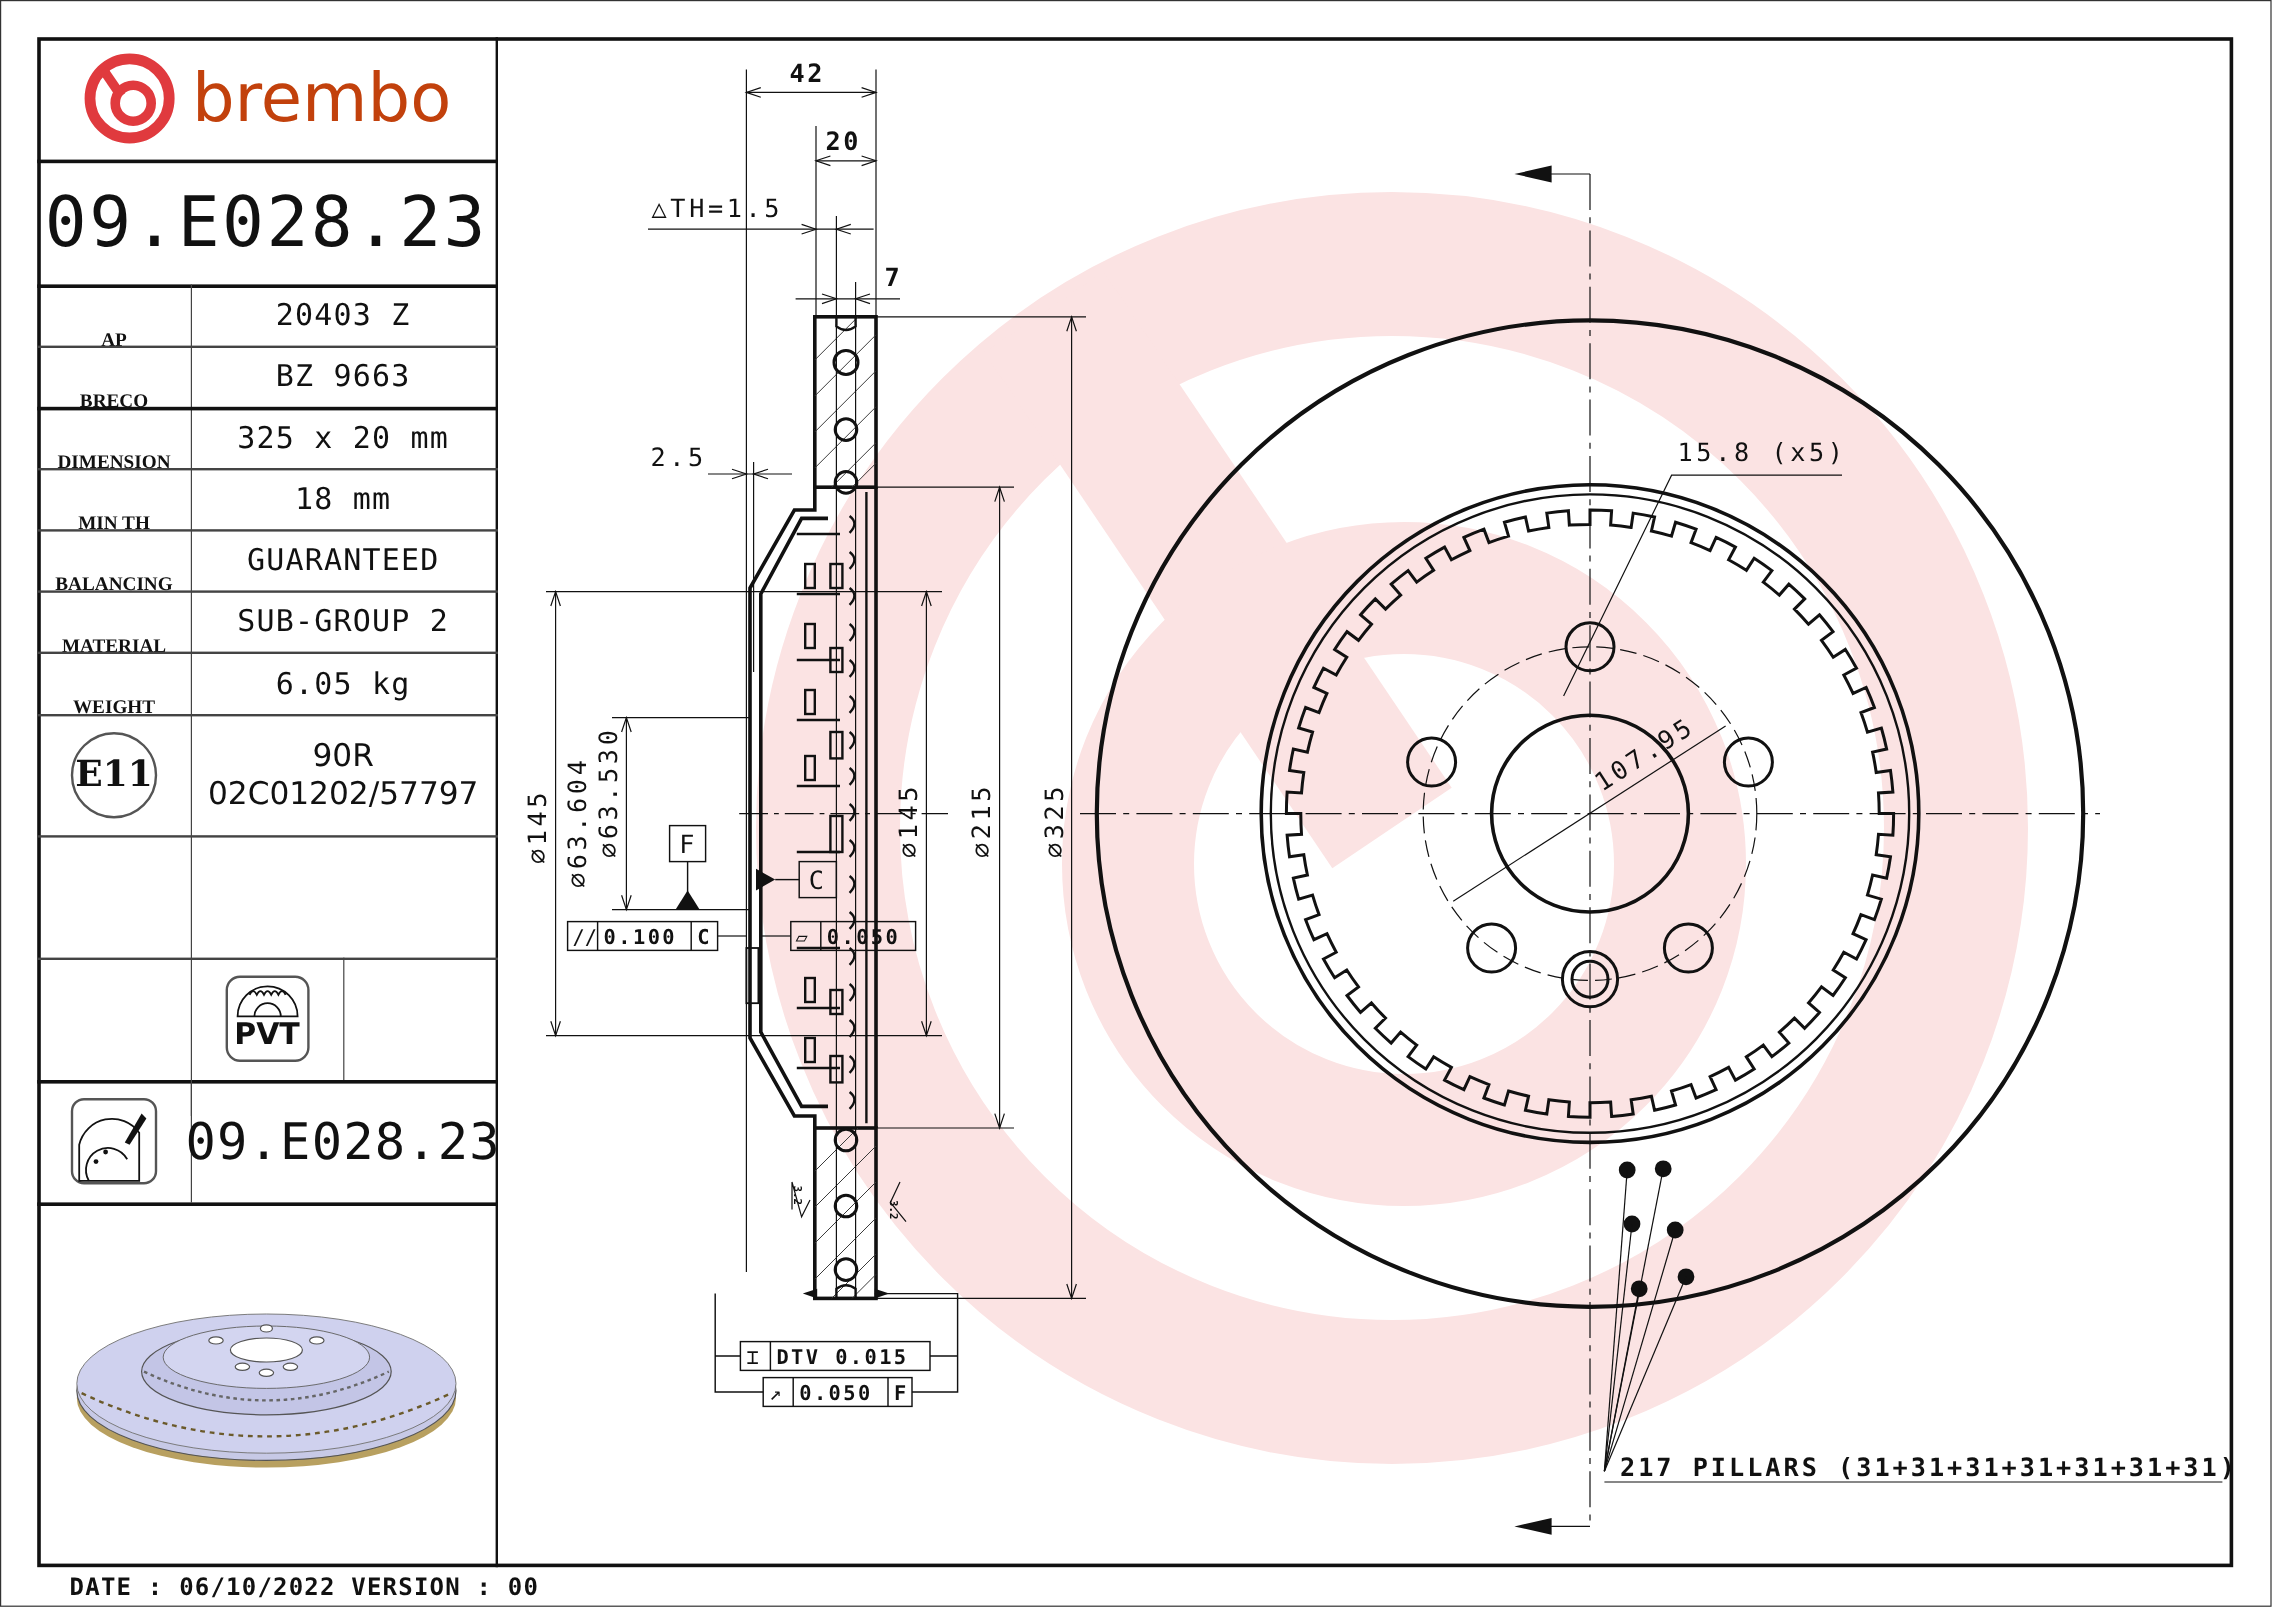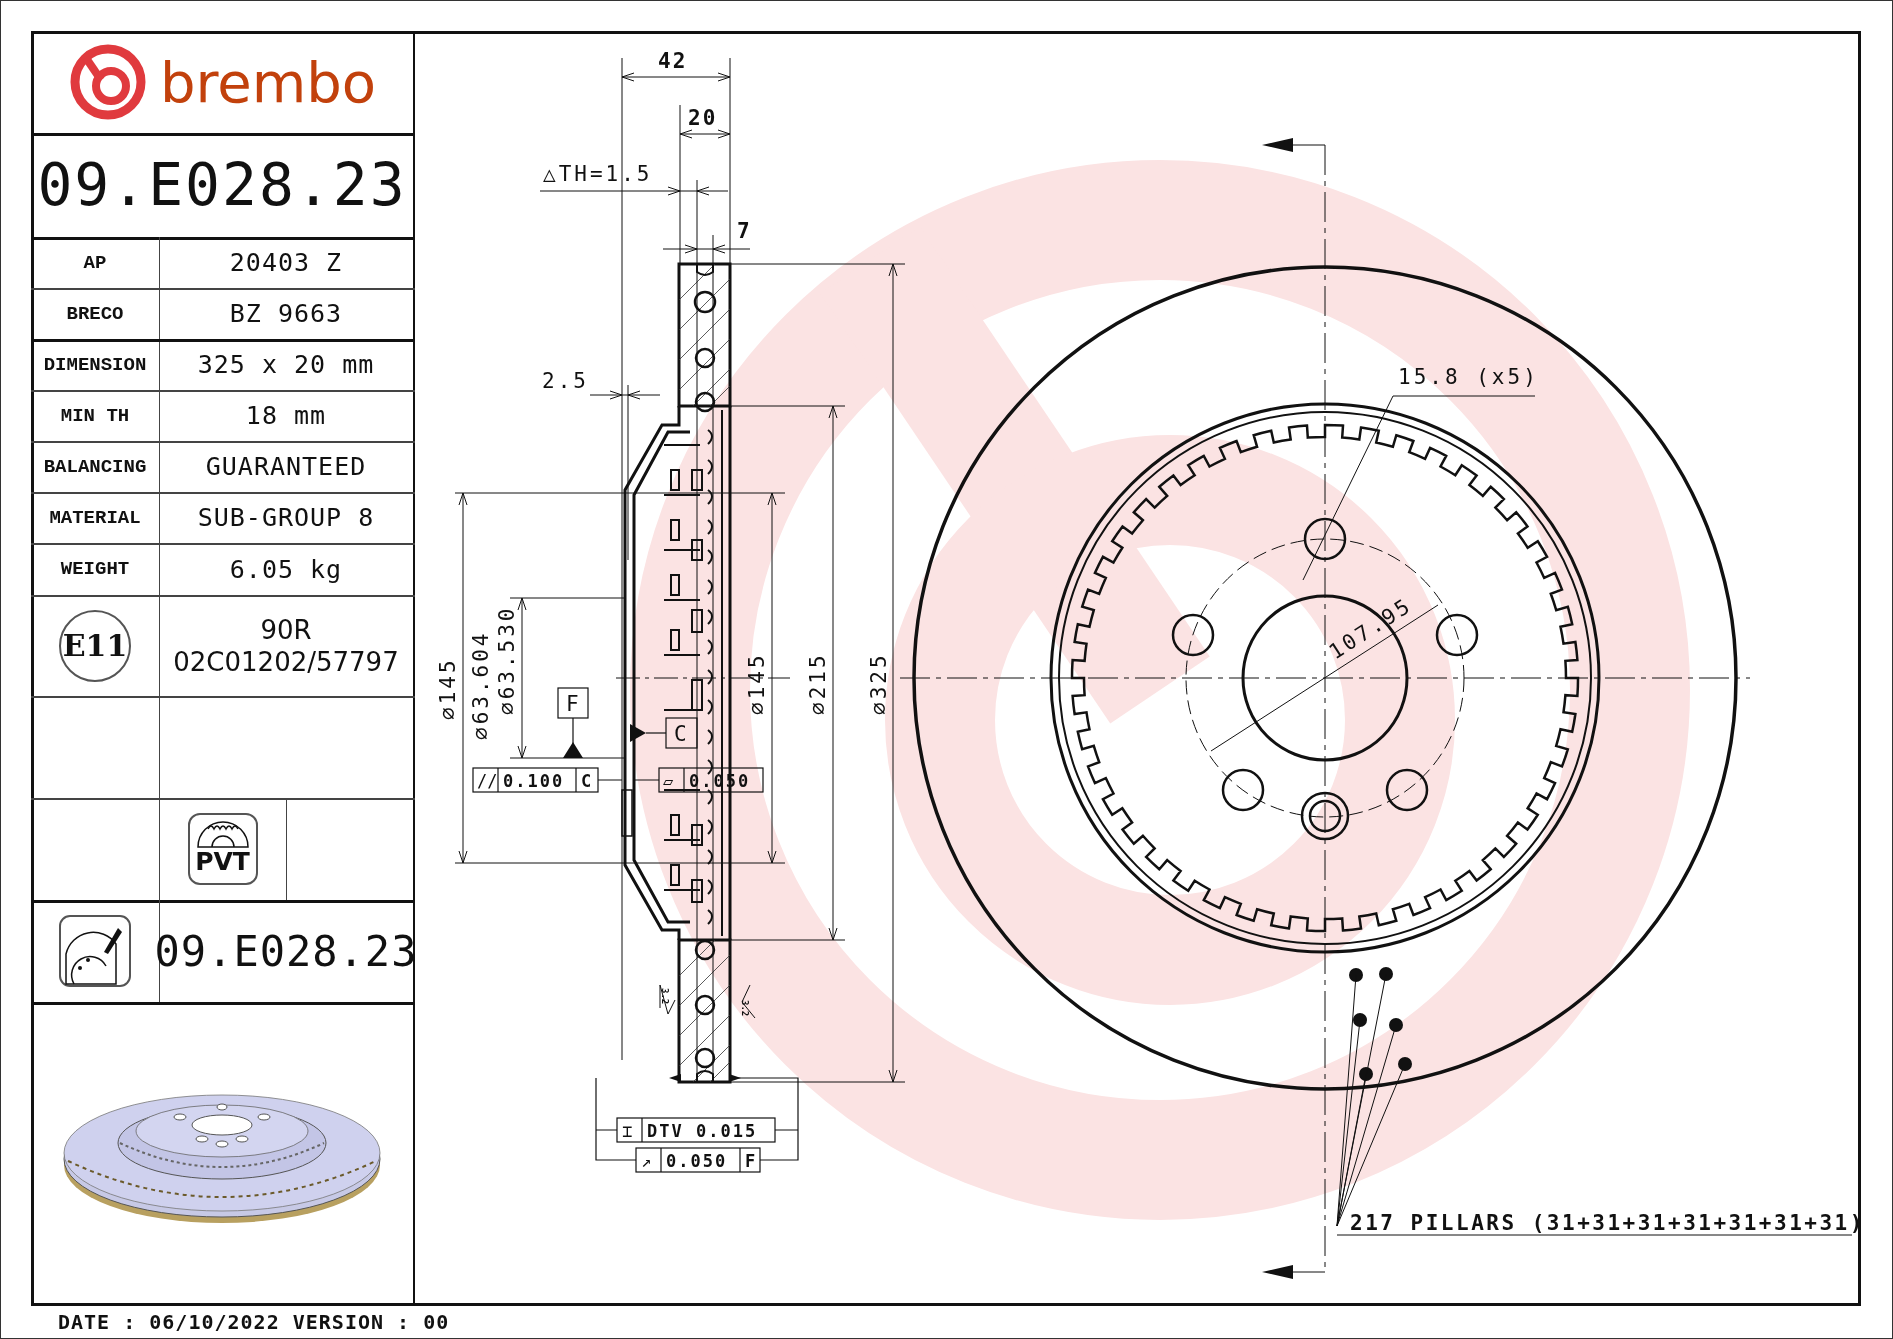--- a/index.html
+++ b/index.html
@@ -7,21 +7,21 @@
   .page-border{position:absolute;left:0;top:0;width:1891px;height:1337px;border:1px solid #333;}
   .frame{position:absolute;left:31px;top:31px;width:1830px;height:1275px;border:3px solid #111;box-sizing:border-box;}
   .left-panel{position:absolute;left:31px;top:31px;width:384px;height:1275px;border-right:2px solid #111;box-sizing:border-box;}
   .cell{position:absolute;box-sizing:border-box;display:flex;align-items:center;justify-content:center;text-align:center;}
   .hline{position:absolute;left:0;width:384px;height:0;border-top:2px solid #444;}
   .hline.thick{border-top:3px solid #111;}
   .vline{position:absolute;width:0;border-left:1.5px solid #444;}
   .logo{left:0;top:0;width:382px;height:102px;}
   .logo-text{font-family:"DejaVu Sans","Liberation Sans",sans-serif;font-size:56px;color:#c2410c;letter-spacing:0px;margin-left:12px;font-weight:500;}
   .partno{left:0;top:102px;width:382px;height:104px;font-family:"DejaVu Sans Mono","Liberation Mono",monospace;font-size:58px;letter-spacing:2px;}
-  .lbl{font-family:Liberation Mono, monospace;font-size:19px;font-weight:bold;}
+  .lbl{font-family:Liberation Serif, serif;font-size:16px;font-weight:bold;margin-top:21px;}
   .val{font-family:"DejaVu Sans Mono","Liberation Mono",monospace;font-size:25px;letter-spacing:1px;}
   .approval{font-family:"DejaVu Sans","Liberation Sans",sans-serif;font-size:26px;line-height:32px;}
   .e11{width:68px;height:68px;border:2px solid #555;border-radius:50%;display:flex;align-items:center;justify-content:center;font-family:"DejaVu Serif","Liberation Serif",serif;font-weight:bold;font-size:30px;}
   .pvt-badge{width:70px;height:72px;border:2px solid #555;border-radius:12px;display:flex;flex-direction:column;align-items:center;justify-content:flex-end;box-sizing:border-box;padding-bottom:8px;}
   .pvt-text{font-family:"DejaVu Sans","Liberation Sans",sans-serif;font-weight:bold;font-size:25px;line-height:26px;}
   .partno2{font-family:"DejaVu Sans Mono","Liberation Mono",monospace;font-size:42px;letter-spacing:1px;}
   .date-line{position:absolute;left:58px;top:1310px;font-family:"DejaVu Sans Mono","Liberation Mono",monospace;font-size:20px;font-weight:bold;letter-spacing:1px;}
   svg text{font-family:"DejaVu Sans Mono","Liberation Mono",monospace;}
 </style>
 </head>
@@ -308,21 +308,21 @@
   <div class="cell lbl" style="left:0;top:308px;width:128px;height:51px">DIMENSION</div>
   <div class="cell val" style="left:128px;top:308px;width:254px;height:51px">325 x 20 mm</div>
   <div class="hline" style="top:359px"></div>
   <div class="cell lbl" style="left:0;top:359px;width:128px;height:51px">MIN TH</div>
   <div class="cell val" style="left:128px;top:359px;width:254px;height:51px">18 mm</div>
   <div class="hline" style="top:410px"></div>
   <div class="cell lbl" style="left:0;top:410px;width:128px;height:51px">BALANCING</div>
   <div class="cell val" style="left:128px;top:410px;width:254px;height:51px">GUARANTEED</div>
   <div class="hline" style="top:461px"></div>
   <div class="cell lbl" style="left:0;top:461px;width:128px;height:51px">MATERIAL</div>
-  <div class="cell val" style="left:128px;top:461px;width:254px;height:51px">SUB-GROUP 8</div>
+  <div class="cell val" style="left:128px;top:461px;width:254px;height:51px">SUB-GROUP 2</div>
   <div class="hline" style="top:512px"></div>
   <div class="cell lbl" style="left:0;top:512px;width:128px;height:52px">WEIGHT</div>
   <div class="cell val" style="left:128px;top:512px;width:254px;height:52px">6.05 kg</div>
   <div class="hline" style="top:564px"></div>
 
   <div class="vline" style="left:128px;top:564px;height:335px"></div>
   <div class="cell" style="left:0;top:564px;width:128px;height:101px">
     <div class="e11">E11</div>
   </div>
   <div class="cell approval" style="left:128px;top:564px;width:254px;height:101px;flex-direction:column">

